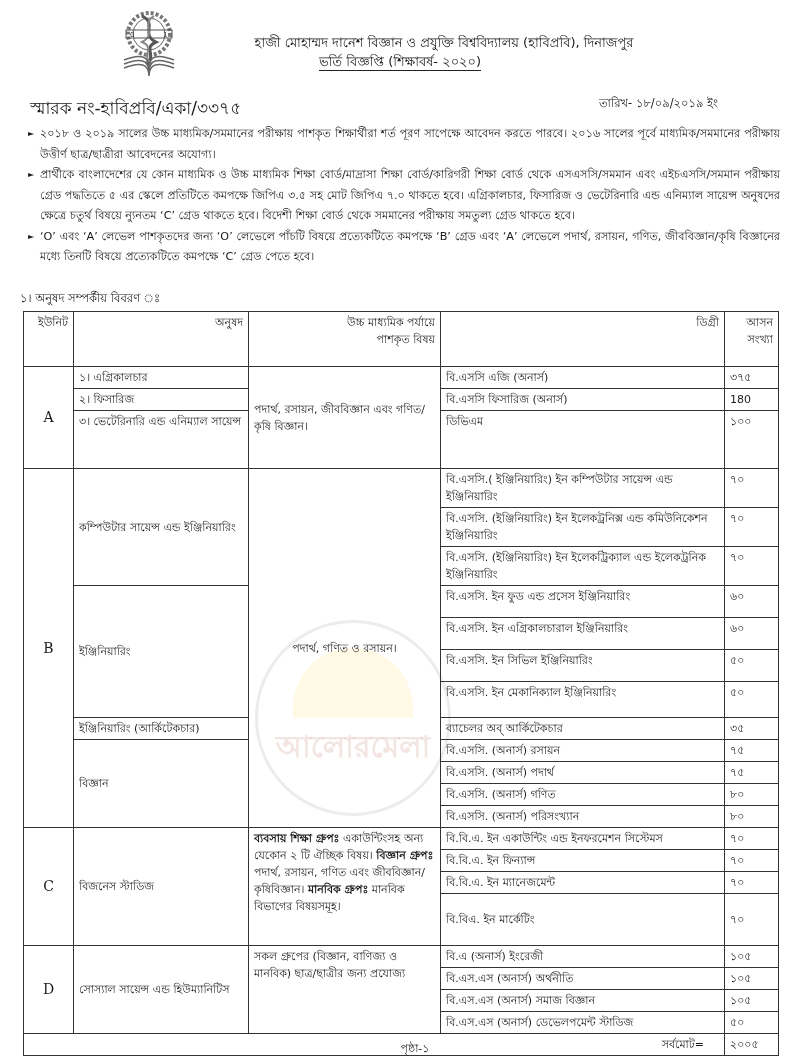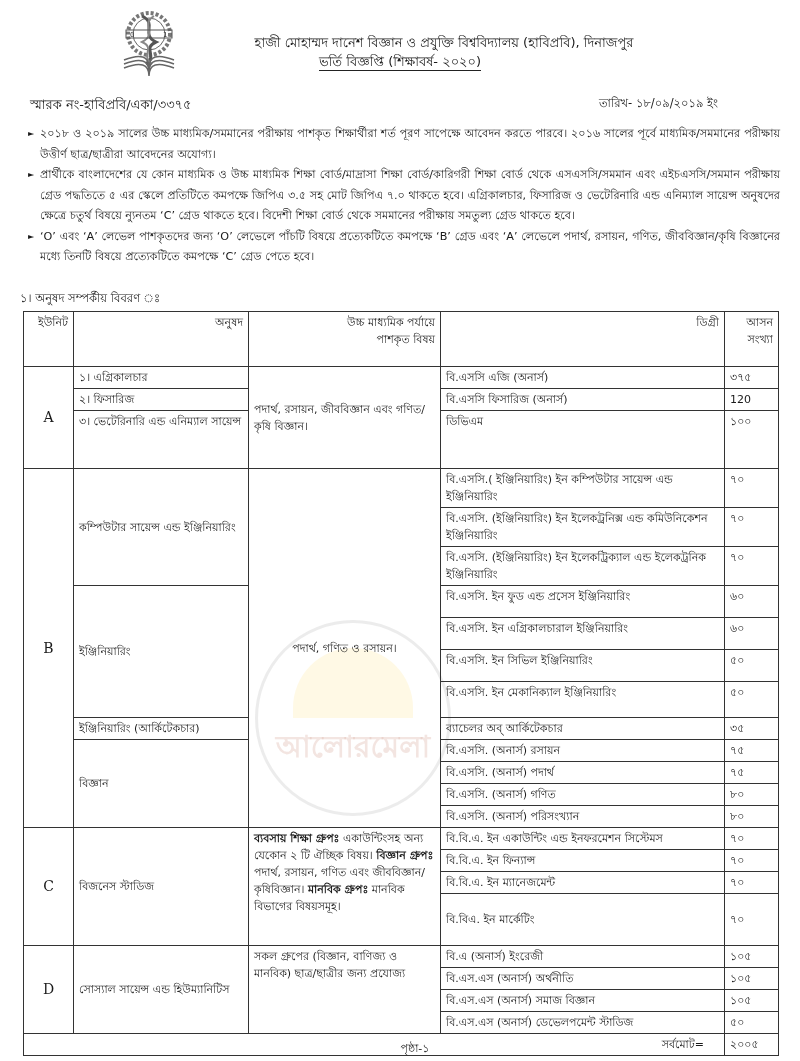--- a/index.html
+++ b/index.html
@@ -6,21 +6,21 @@
   body { width:800px; height:1061px; background:#ffffff; position:relative; overflow:hidden;
          font-family:"DejaVu Sans", "Liberation Sans", sans-serif; color:#1a1a1a; }
   .page { position:absolute; left:0; top:0; width:800px; height:1061px; }
 
   
   .logo { position:absolute; left:118px; top:10px; width:62px; height:66px; }
   .title1 { position:absolute; left:0; width:800px; top:33px; text-align:center; font-size:13px; padding-left:60px; box-sizing:border-box;margin-left:14px; }
   .title2 { position:absolute; left:0; width:800px; top:52px; text-align:center; font-size:13px; box-sizing:border-box; }
   .title2 span { border-bottom:1px solid #222; padding-bottom:1px; }
 
-  .memo { position:absolute; left:30px; top:95px; font-size:13px; }
+  .memo { position:absolute; left:30px; top:95px; font-size:17px; }
   .date { position:absolute; right:82px; top:95px; font-size:11.5px; }
 
   .bullets { position:absolute; left:28px; top:124px; width:752px; font-size:11.2px; line-height:20.5px; }
   .bullet { position:relative; padding-left:12px; text-align:justify; }
   .bullet .mark { position:absolute; left:0; top:0; font-size:8px; }
   .section-title { position:absolute; left:20px; top:290px; font-size:11.5px; }
 
   
   table.admission { position:absolute; left:23px; top:311px; width:755px; border-collapse:collapse; font-size:11px; table-layout:fixed; }
   table.admission td, table.admission th { border:1px solid #333; padding:2px 5px; vertical-align:top; font-weight:normal; line-height:17px; }
@@ -113,21 +113,21 @@
     <tr style="height:22px">
       <td class="unit" rowspan="3">A</td>
       <td>১। এগ্রিকালচার</td>
       <td class="hsc-mid" rowspan="3" style="text-align:left">পদার্থ, রসায়ন, জীববিজ্ঞান এবং গণিত/কৃষি বিজ্ঞান।</td>
       <td>বি.এসসি এজি (অনার্স)</td>
       <td class="seats">৩৭৫</td>
     </tr>
     <tr style="height:22px">
       <td>২। ফিসারিজ</td>
       <td>বি.এসসি ফিসারিজ (অনার্স)</td>
-      <td class="seats">120</td>
+      <td class="seats">180</td>
     </tr>
     <tr style="height:58px">
       <td>৩। ভেটেরিনারি এন্ড এনিম্যাল সায়েন্স</td>
       <td>ডিভিএম</td>
       <td class="seats">১০০</td>
     </tr>
 
     <tr style="height:39px">
       <td class="unit" rowspan="12">B</td>
       <td class="subj-mid" rowspan="3">কম্পিউটার সায়েন্স এন্ড ইঞ্জিনিয়ারিং</td>

